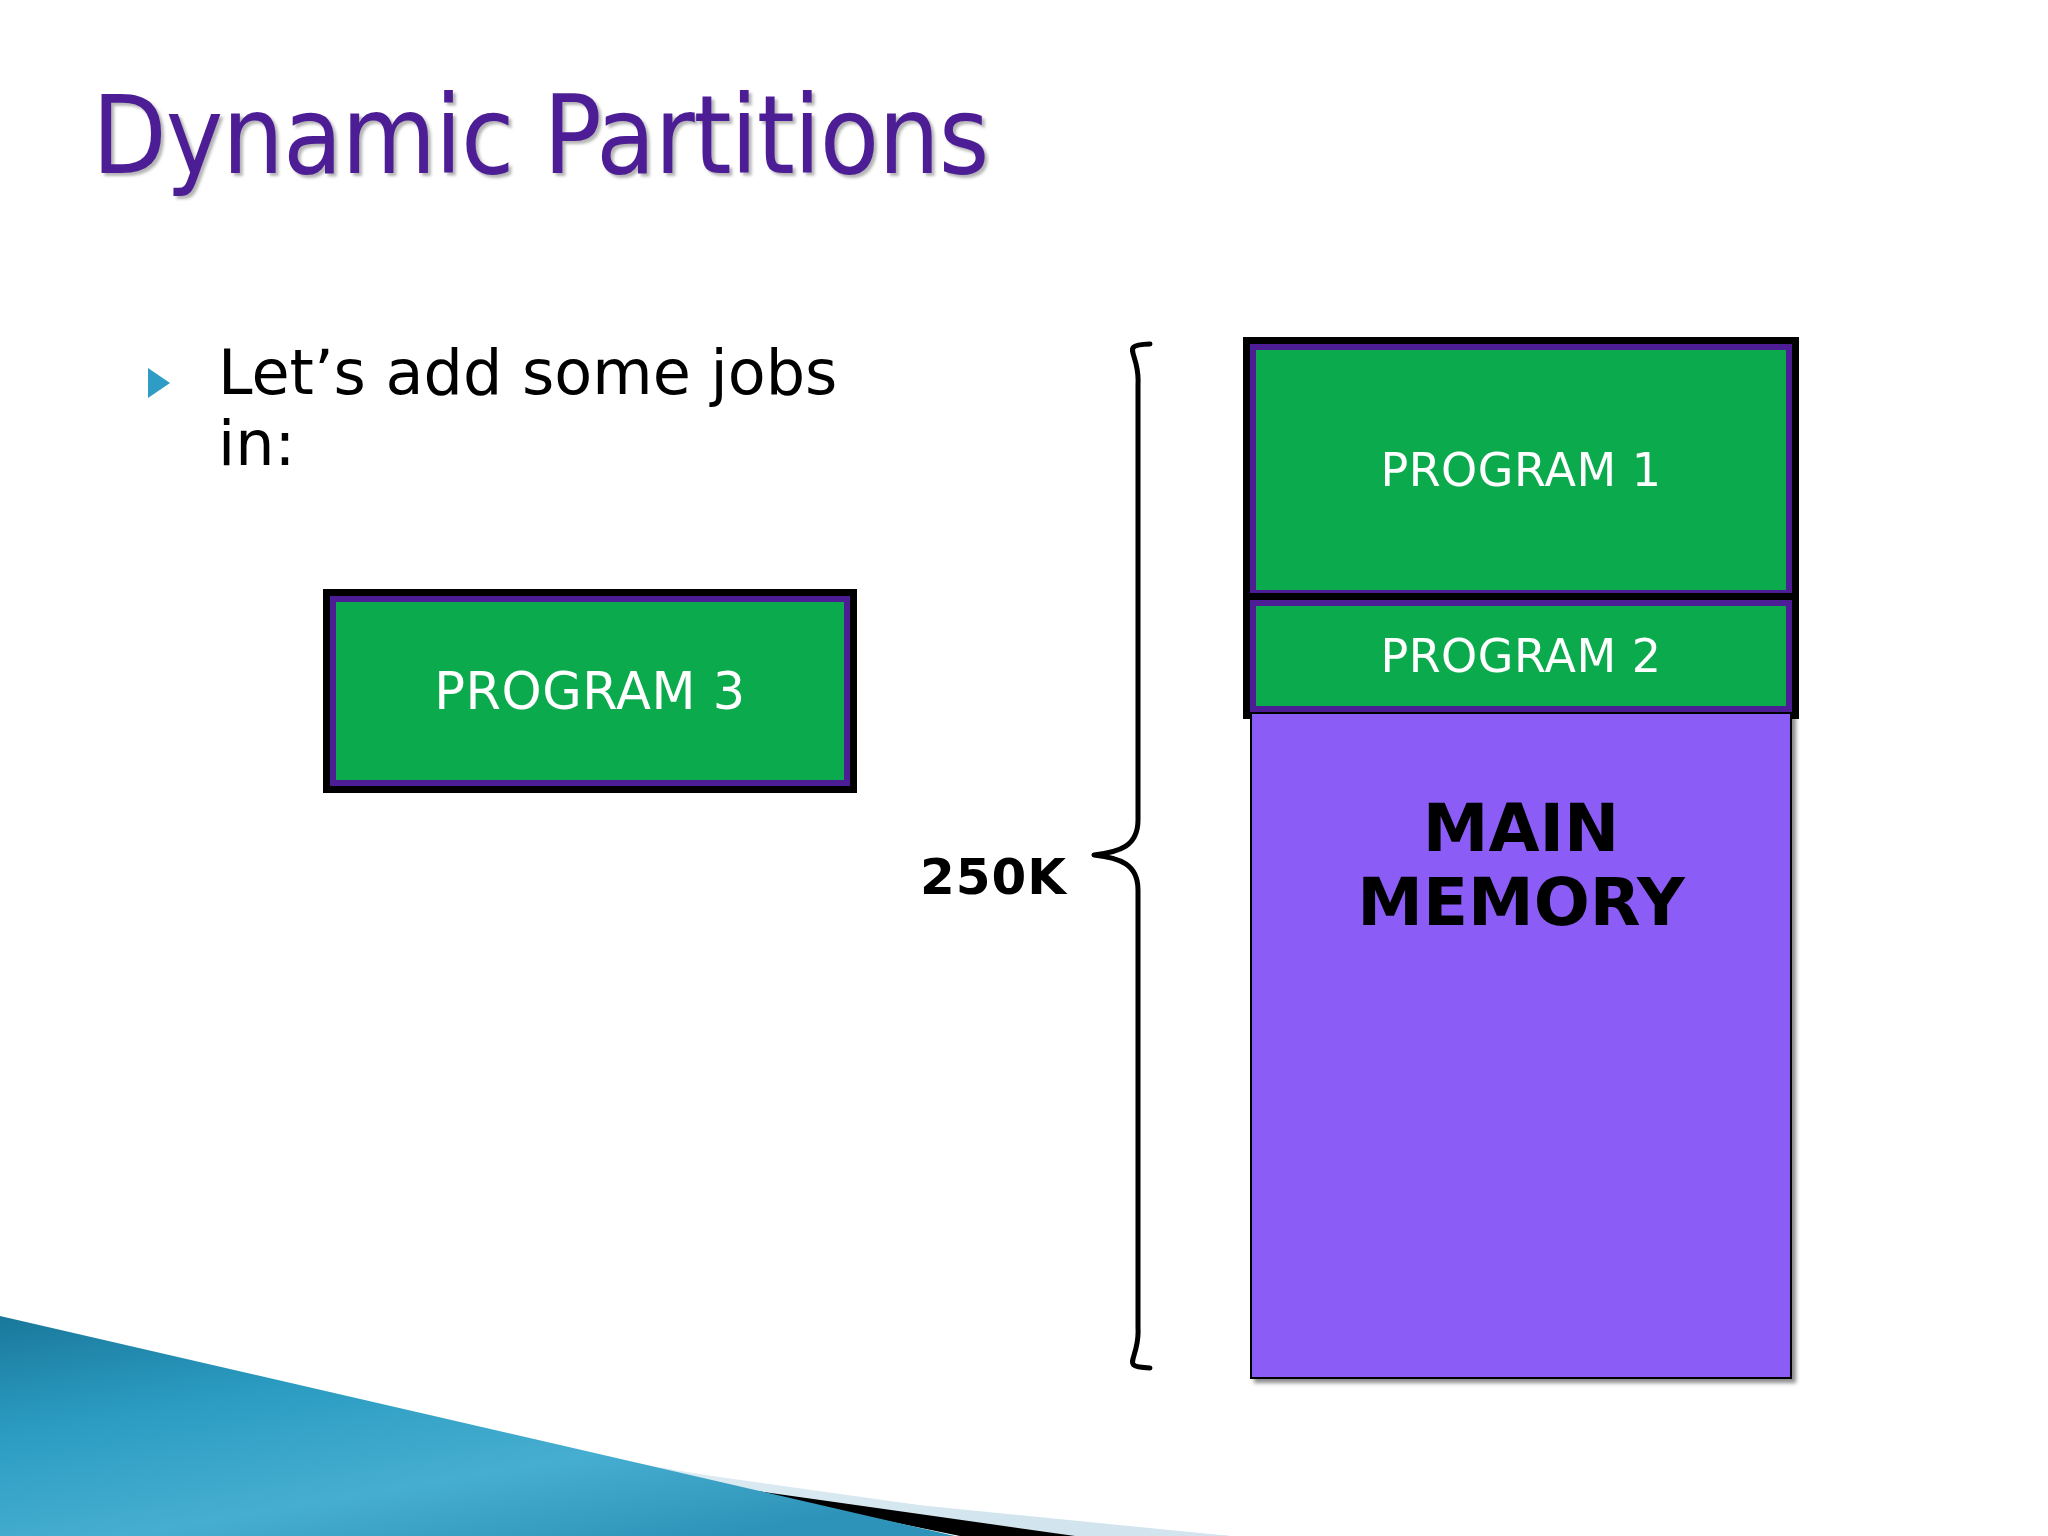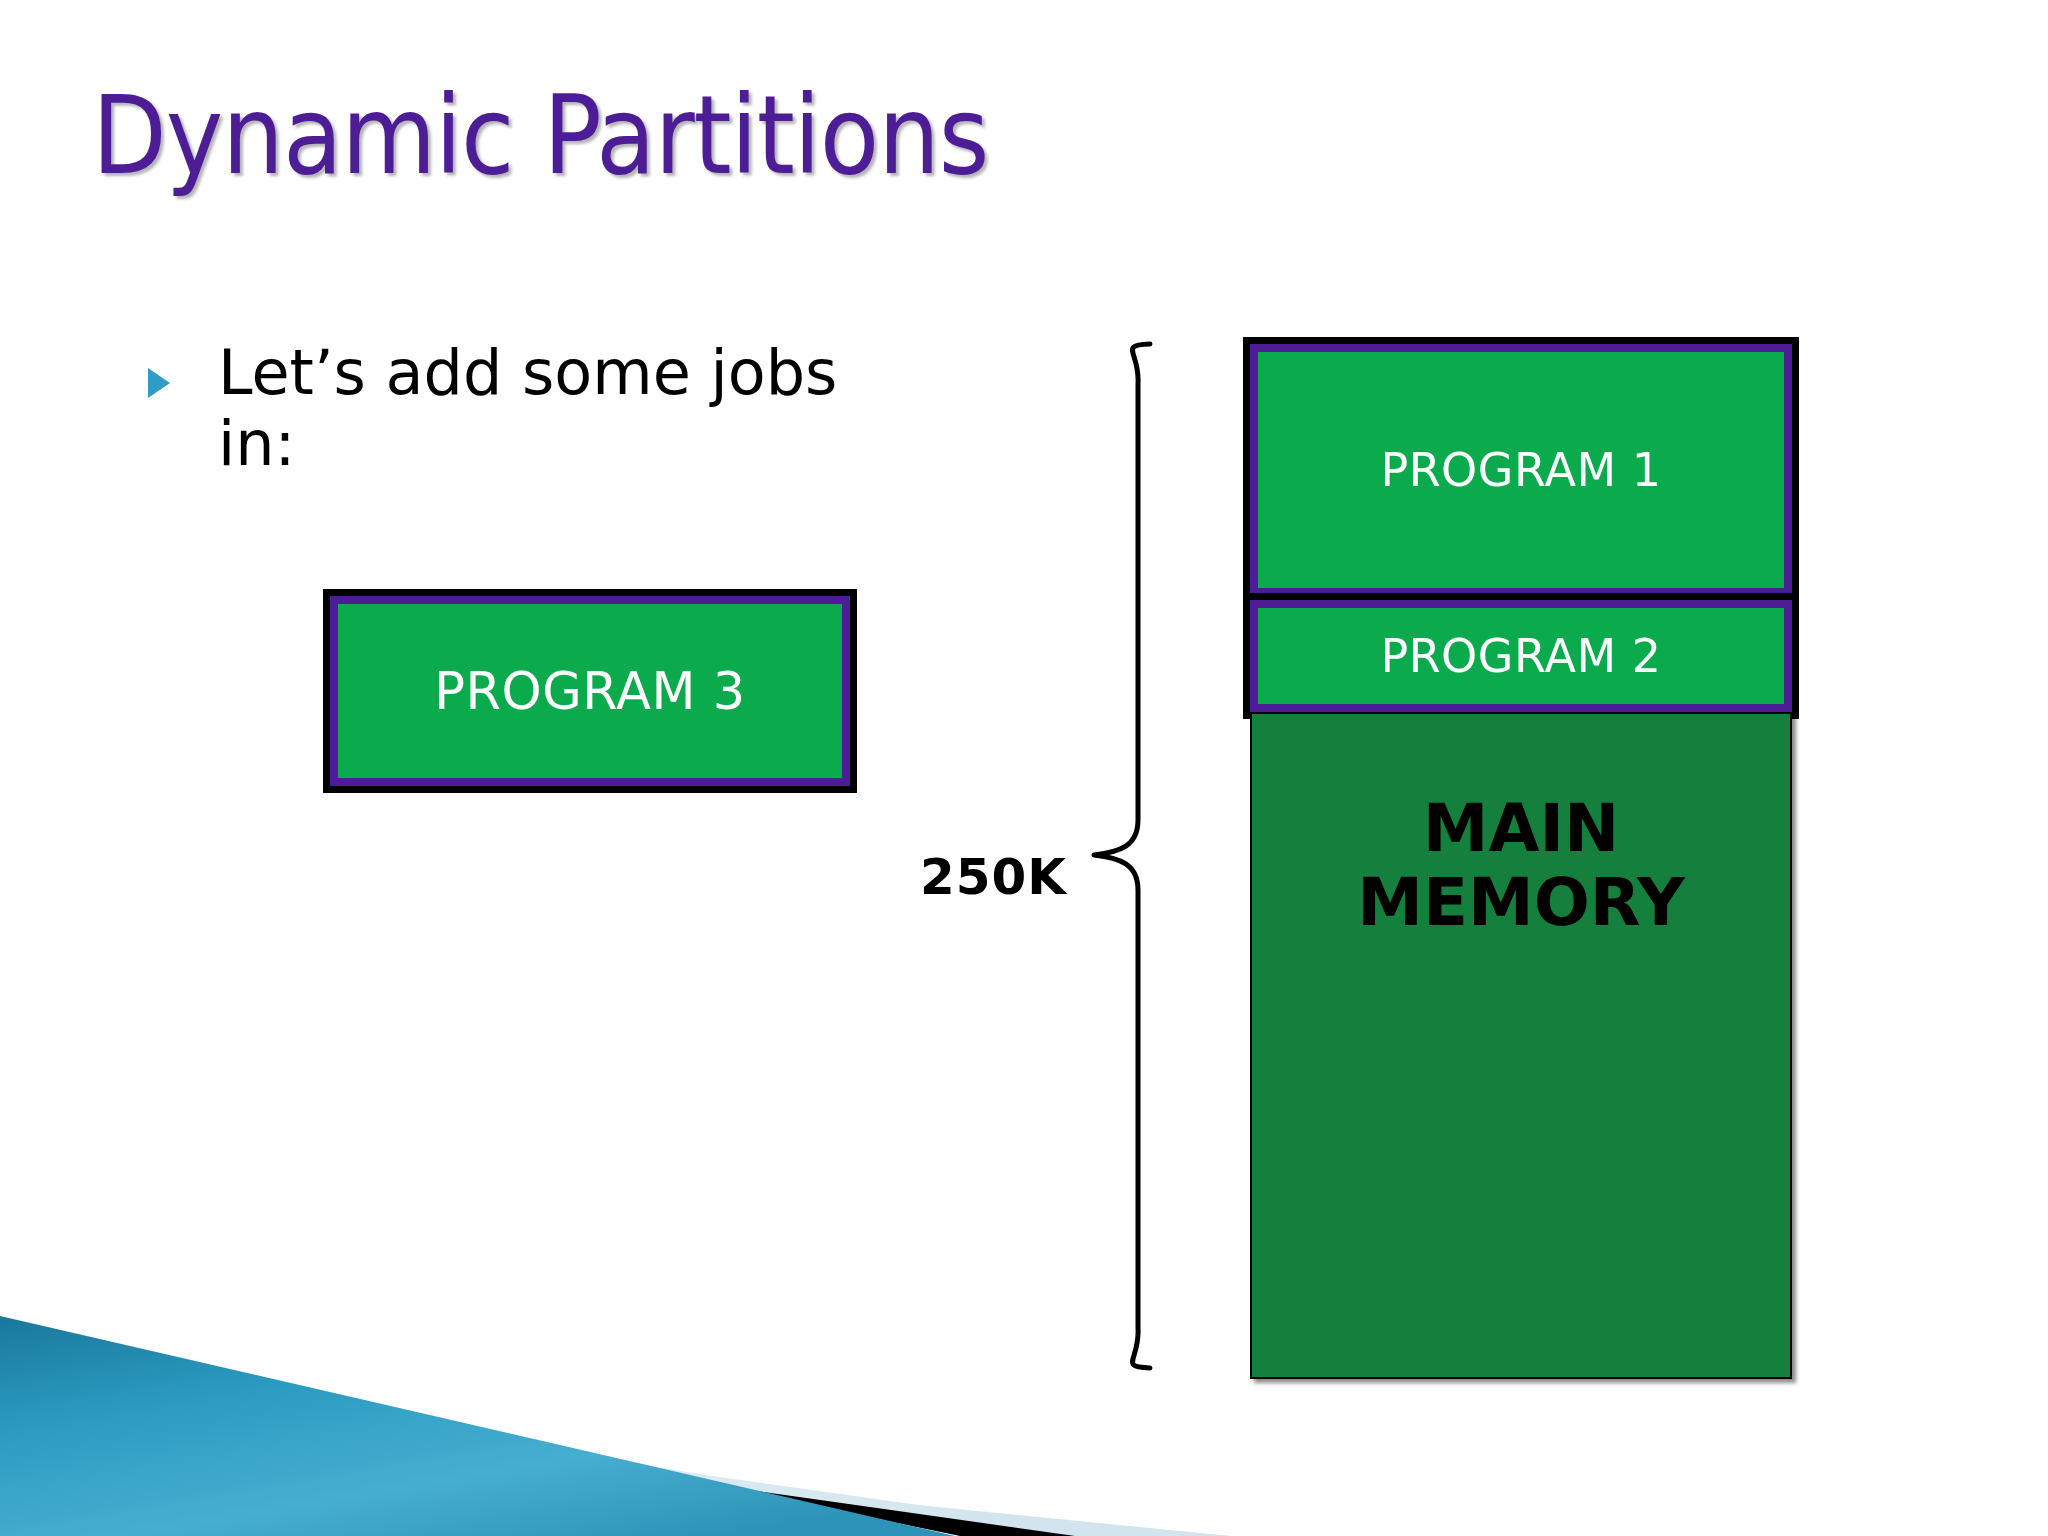--- a/index.html
+++ b/index.html
@@ -65,21 +65,21 @@
     font-size: 62px;
     line-height: 1.14;
     color: #000000;
     font-weight: 400;
   }
 
   
   .green-box {
     position: absolute;
     background: #0BAB4D;
-    border: 8px solid #4c1d95;
+    border: 6px solid #4c1d95;
     outline: 7px solid #000000;
     outline-offset: 0px;
     box-sizing: border-box;
     display: flex;
     align-items: center;
     justify-content: center;
   }
   .green-box .box-label {
     color: #ffffff;
     font-family: "DejaVu Sans", "Liberation Sans", sans-serif;
@@ -122,21 +122,21 @@
     height: 112px;
   }
   #program2-box .box-label { font-size: 46px; }
 
   #main-memory-box {
     position: absolute;
     left: 0px;
     top: 368px;
     width: 542px;
     height: 667px;
-    background: #15803d;
+    background: #8b5cf6;
     border: 2px solid #000000;
     box-sizing: border-box;
     box-shadow: 4px 4px 4px rgba(0,0,0,0.45);
   }
   #main-memory-label {
     position: absolute;
     left: 0;
     top: 78px;
     width: 100%;
     text-align: center;

